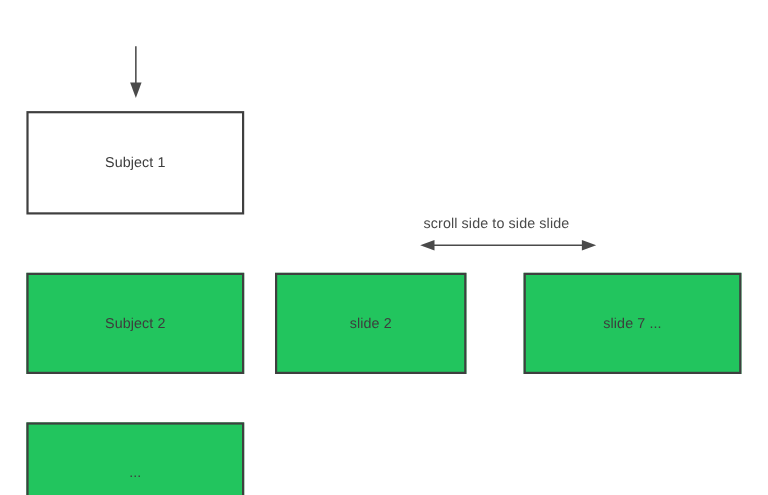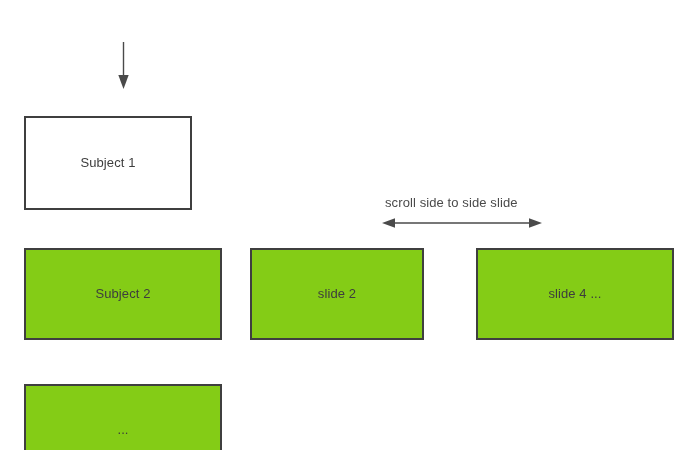--- a/index.html
+++ b/index.html
@@ -66,31 +66,31 @@
     justify-content: center;
   }
   .slide-box .slide-label {
     color: #3d3d3d;
     font-size: 13px;
     line-height: 16px;
     white-space: nowrap;
     letter-spacing: 0.1px;
   }
   .slide-box.filled {
-    background: #84cc16;
+    background: #22c55e;
   }
   .slide-box.blank {
     background: #ffffff;
   }
 
   
   #box-subject-1 {
     left: 24px;
-    top: 116px;
-    width: 168px;
+    top: 101px;
+    width: 198px;
     height: 94px;
   }
   #box-subject-2 {
     left: 24px;
     top: 248px;
     width: 198px;
     height: 92px;
   }
   #box-subject-more {
     left: 24px;
@@ -141,16 +141,16 @@
 
   <div class="slide-box filled" id="box-subject-more">
     <span class="slide-label">...</span>
   </div>
 
   <div class="slide-box filled" id="box-slide-2">
     <span class="slide-label">slide 2</span>
   </div>
 
   <div class="slide-box filled" id="box-slide-3">
-    <span class="slide-label">slide 4 ...</span>
+    <span class="slide-label">slide 7 ...</span>
   </div>
 
 </div>
 
 </body></html>

